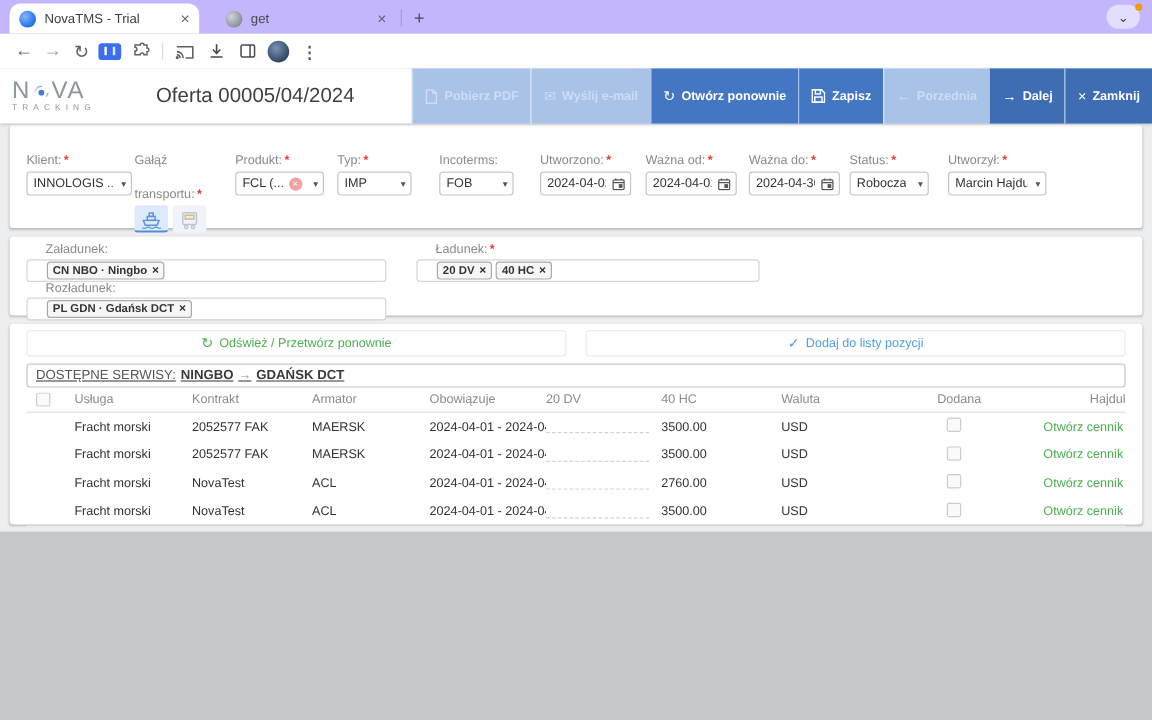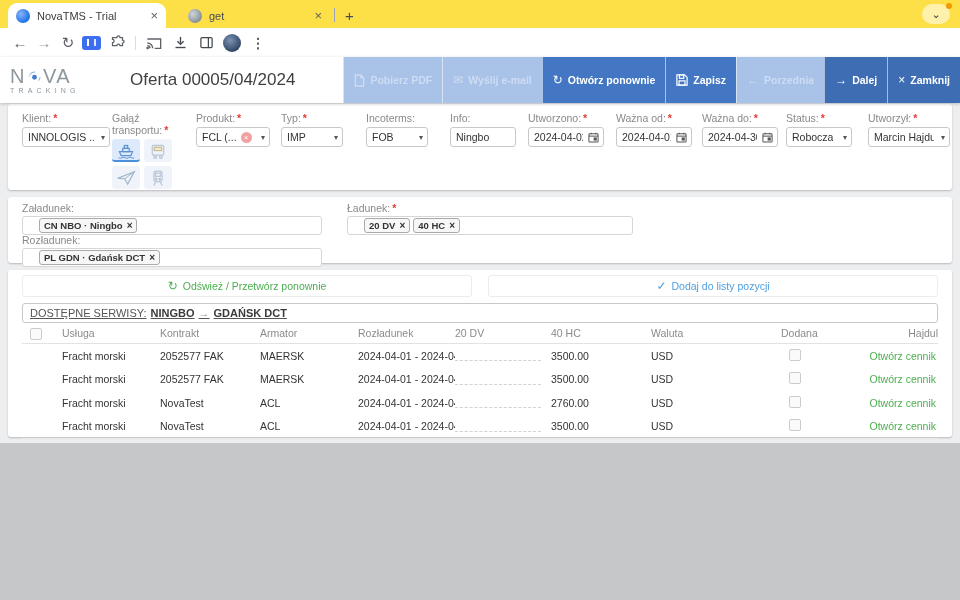--- a/index.html
+++ b/index.html
@@ -1,21 +1,21 @@
 <!DOCTYPE html>
 <html><head>
 <meta charset="utf-8">
 <style>
   * { box-sizing: border-box; margin: 0; padding: 0; }
   html,body { width:960px; height:600px; overflow:hidden; }
   body { font-family:"Liberation Sans", sans-serif; }
   .window { width:960px; height:600px; display:flex; flex-direction:column; background:#dbe1f6; }
 
   
-  .tabstrip { height:28px; background:#fde047; display:flex; align-items:flex-end; position:relative; }
+  .tabstrip { height:28px; background:#c4b5fd; display:flex; align-items:flex-end; position:relative; }
   .tab { display:flex; align-items:center; gap:7px; font-size:11px; color:#3c4043; }
   .tab.active { background:#fff; border-radius:9px 9px 0 0; height:25px; width:158px; margin-left:8px; padding:0 8px; }
   .tab.inactive { height:25px; width:150px; padding:0 8px; margin-left:14px; color:#474b52; }
   .tab .title { flex:1; white-space:nowrap; overflow:hidden; }
   .tab .close { font-size:13px; color:#5f6368; cursor:default; line-height:1; }
   .favicon { width:14px; height:14px; border-radius:50%; background:radial-gradient(circle at 35% 35%, #8ab4f8, #1a73e8 70%); position:relative; flex:none; }
   .favicon.gray { background:radial-gradient(circle at 35% 35%, #cfd4dc, #8a9199 70%); }
   .tab-divider { width:1px; height:14px; background:#9aa3c0; margin:0 0 6px 4px; }
   .newtab { font-size:15px; color:#474b52; margin:0 0 4px 10px; }
   .strip-chevron { position:absolute; right:10px; top:4px; width:28px; height:20px; border-radius:10px; background:rgba(255,255,255,.55); display:flex; align-items:center; justify-content:center; font-size:11px; color:#3c4043; }
@@ -47,21 +47,21 @@
 
   
   .appbody { flex:1; background:#c6c7c9; overflow:hidden; }
   .sheet { background:#edeef0; padding:1px 8px 6px; }
   .card { background:#fff; border-radius:3px; box-shadow:0 1px 2px rgba(0,0,0,.22); margin-top:0; }
   .card + .card { margin-top:7px; }
 
   
   .form-card { height:86px; padding:7px 0 0 8px; display:flex; }
   .field { flex:none; padding-top:1px; }
-  .flabel { font-size:10.5px; color:#8a8a8a; margin-bottom:3px; white-space:nowrap; }
+  .flabel { font-size:10.5px; color:#8a8a8a; margin-bottom:3px; white-space:nowrap;margin-top:16px; }
   .req { color:#e53935; font-weight:bold; margin-left:2px; }
   .sel, .tinput { border:1px solid #c8c8c8; border-radius:3px; height:20px; display:flex; align-items:center; padding:0 5px; font-size:10.5px; color:#333; background:#fff; position:relative; }
   .sel { padding-right:15px; }
   .sel .caret { position:absolute; right:4px; font-size:8px; color:#555; }
   .sel .val, .tinput .val { white-space:nowrap; overflow:hidden; }
   .clear-dot { width:11px; height:11px; border-radius:50%; background:#f0a2a2; color:#fff; font-size:8px; line-height:11px; text-align:center; margin-left:4px; flex:none; }
   .datefld { padding-right:4px; }
   .datefld .cal { margin-left:5px; display:flex; }
   .w-klient{width:88px}.w-produkt{width:74px}.w-typ{width:62px}.w-inco{width:62px}.w-info{width:66px}.w-date{width:76px}.w-status{width:66px}.w-utw{width:82px}
   .f-klient{width:96px;padding-left:6px}.f-galaz{width:84px}.f-produkt{width:85px}.f-typ{width:85px}.f-inco{width:84px}.f-info{width:78px}.f-utworzono{width:88px}.f-wod{width:86px}.f-wdo{width:84px}.f-status{width:82px}.f-utworzyl{width:92px}
@@ -71,21 +71,21 @@
 
   
   .loc-card { height:66px; position:relative; padding:6px 14px; font-size:10.5px; }
   .loclabel { font-size:10.5px; color:#8a8a8a; }
   .chipbox { border:1px solid #d6d6d6; border-radius:3px; height:19px; display:flex; align-items:center; padding:0 16px; gap:3px; background:#fff; }
   .chip { display:flex; align-items:center; gap:4px; border:1px solid #aaa; background:#f7f7f7; border-radius:3px; font-size:9.5px; font-weight:bold; color:#333; height:15px; padding:0 4px; white-space:nowrap; }
   .chip .x { font-weight:bold; font-size:10px; color:#333; }
   .zal { position:absolute; left:14px; top:5px; width:300px; }
   .lad { position:absolute; left:339px; top:5px; width:286px; }
   .roz { position:absolute; left:14px; top:37px; width:300px; }
-  .loclabel { margin-bottom:2px; }
+  .loclabel { margin-bottom:2px;margin-left:16px; }
 
   
   .table-card { height:167px; padding:5px 14px 0; }
   .actionbars { display:flex; gap:16px; }
   .abar { flex:1; height:22px; border:1px solid #ececec; border-radius:3px; display:flex; align-items:center; justify-content:center; gap:5px; font-size:10.5px; background:#fff; }
   .abar.green { color:#4caf50; }
   .abar.blue { color:#4f9fe0; }
   .abar .ic { font-size:12px; }
   .serwisy { margin-top:6px; border:1px solid #c9c9c9; border-radius:3px; height:20px; display:flex; align-items:center; padding:0 7px; font-size:11px; color:#555; gap:4px;text-decoration:underline; }
   .serwisy b { color:#3a3a3a; }
@@ -303,26 +303,20 @@
         </div>
 
         <div class="field f-inco">
           <div class="flabel"><span>Incoterms:</span></div>
           <div class="sel w-inco">
             <span class="val">FOB</span>
             <span class="caret">▾</span>
           </div>
         </div>
 
-        <div class="field f-info">
-          <div class="flabel"><span>Info:</span></div>
-          <div class="tinput w-info">
-            <span class="val">Ningbo</span>
-          </div>
-        </div>
 
         <div class="field f-utworzono">
           <div class="flabel"><span>Utworzono:</span><span class="req">*</span></div>
           <div class="tinput datefld w-date">
             <span class="val">2024-04-02</span>
             <span class="cal">
               <svg width="11" height="11" viewBox="0 0 12 12" fill="none" stroke="#555" stroke-width="1.1">
                   <rect x="1" y="2" width="10" height="9" rx="1"></rect>
                   <line x1="1" y1="4.5" x2="11" y2="4.5"></line>
                   <line x1="3.5" y1="0.8" x2="3.5" y2="2.5"></line>
@@ -434,21 +428,21 @@
           <b class="arr">→</b>
           <b>GDAŃSK DCT</b>
         </div>
 
         <div class="tbl">
           <div class="grid thead">
             <div class="cell"><span class="cb" style="display:inline-block;vertical-align:middle;"></span></div>
             <div class="cell">Usługa</div>
             <div class="cell">Kontrakt</div>
             <div class="cell">Armator</div>
-            <div class="cell">Rozładunek</div>
+            <div class="cell">Obowiązuje</div>
             <div class="cell">20 DV</div>
             <div class="cell">40 HC</div>
             <div class="cell">Waluta</div>
             <div class="cell">Dodana</div>
             <div class="cell" style="text-align:right;">Hajdul</div>
           </div>
 
           <div class="grid trow">
             <div></div>
             <div class="cell">Fracht morski</div>

